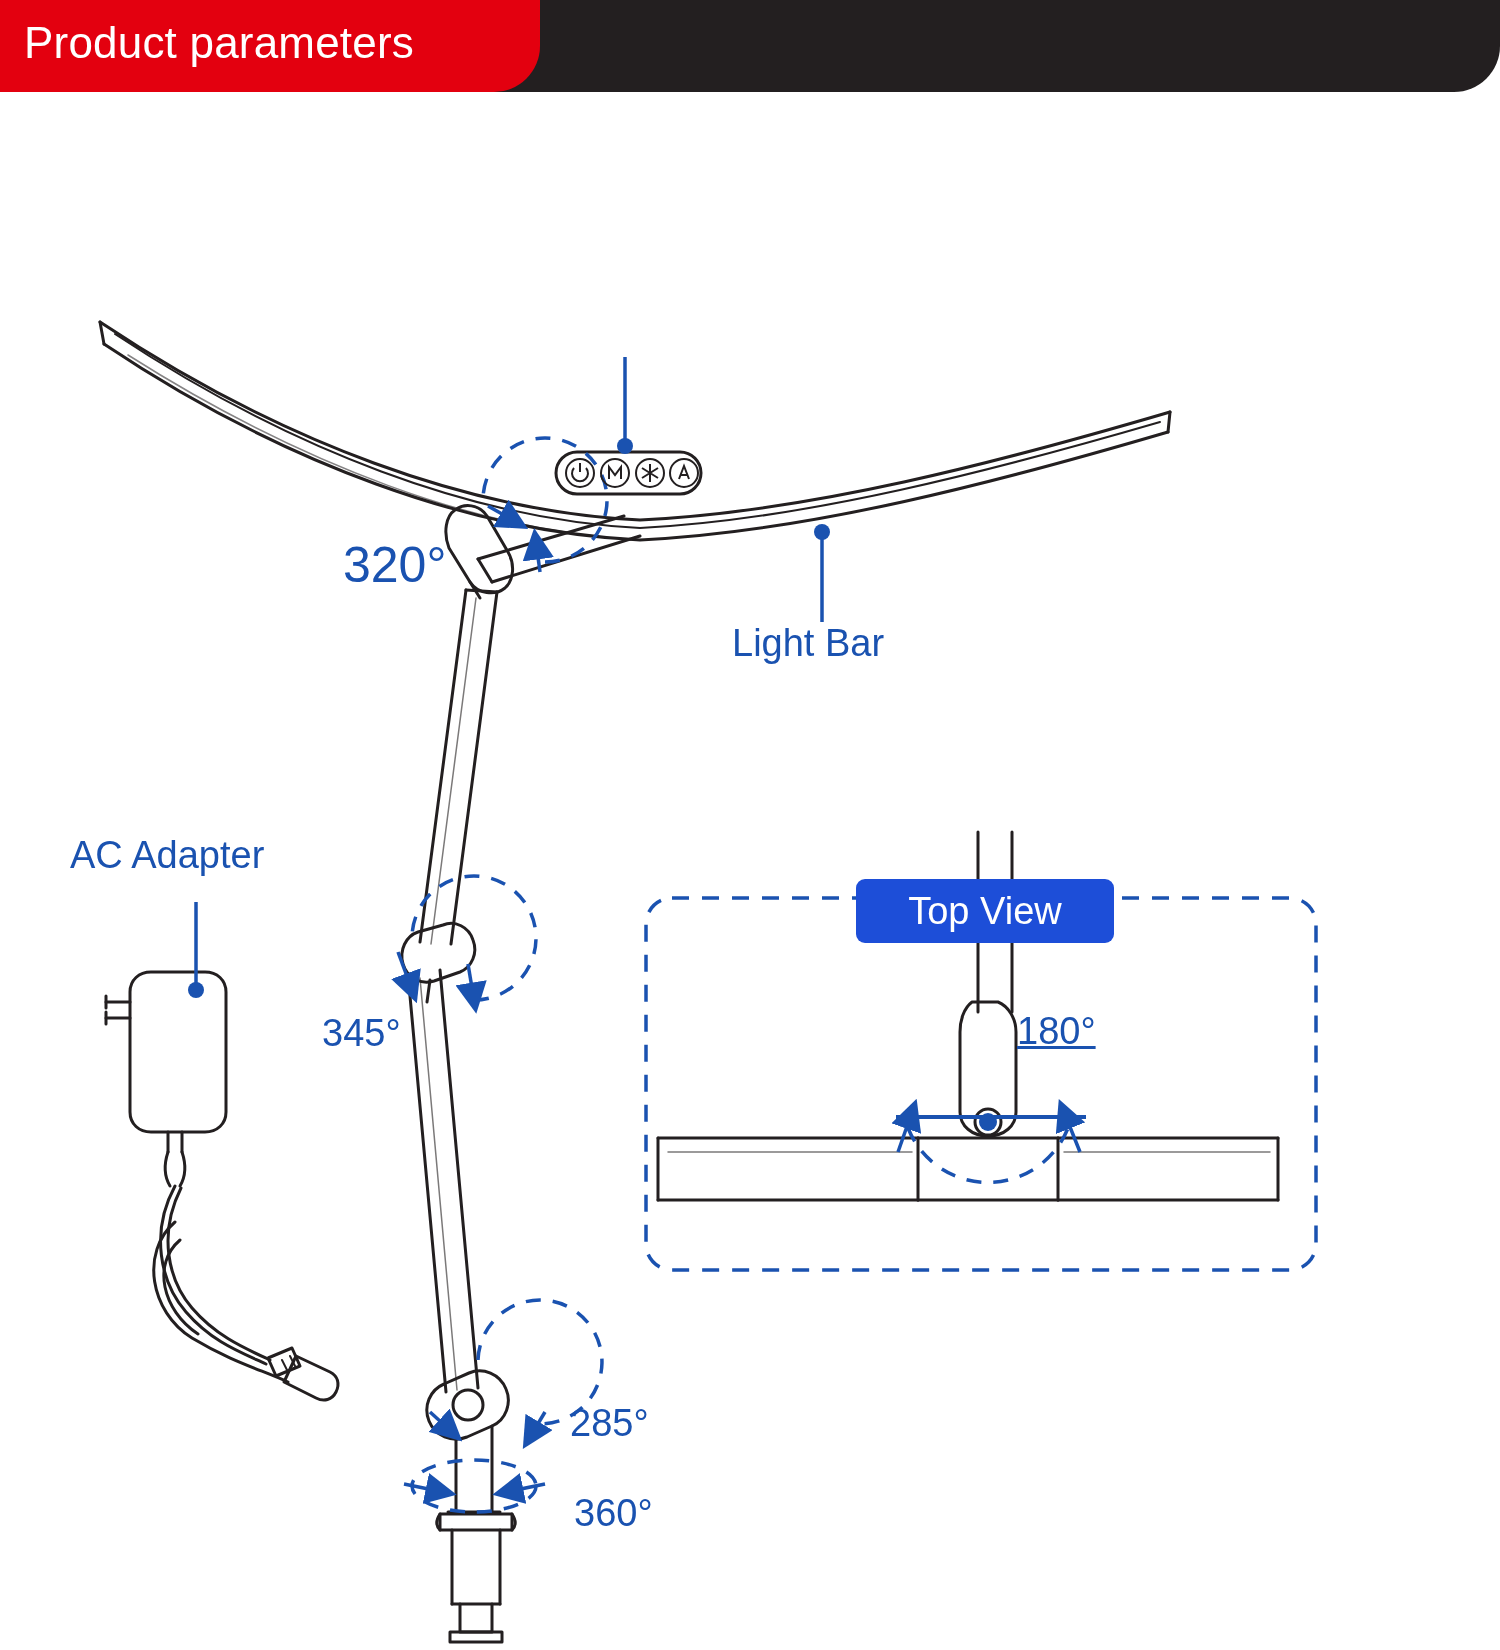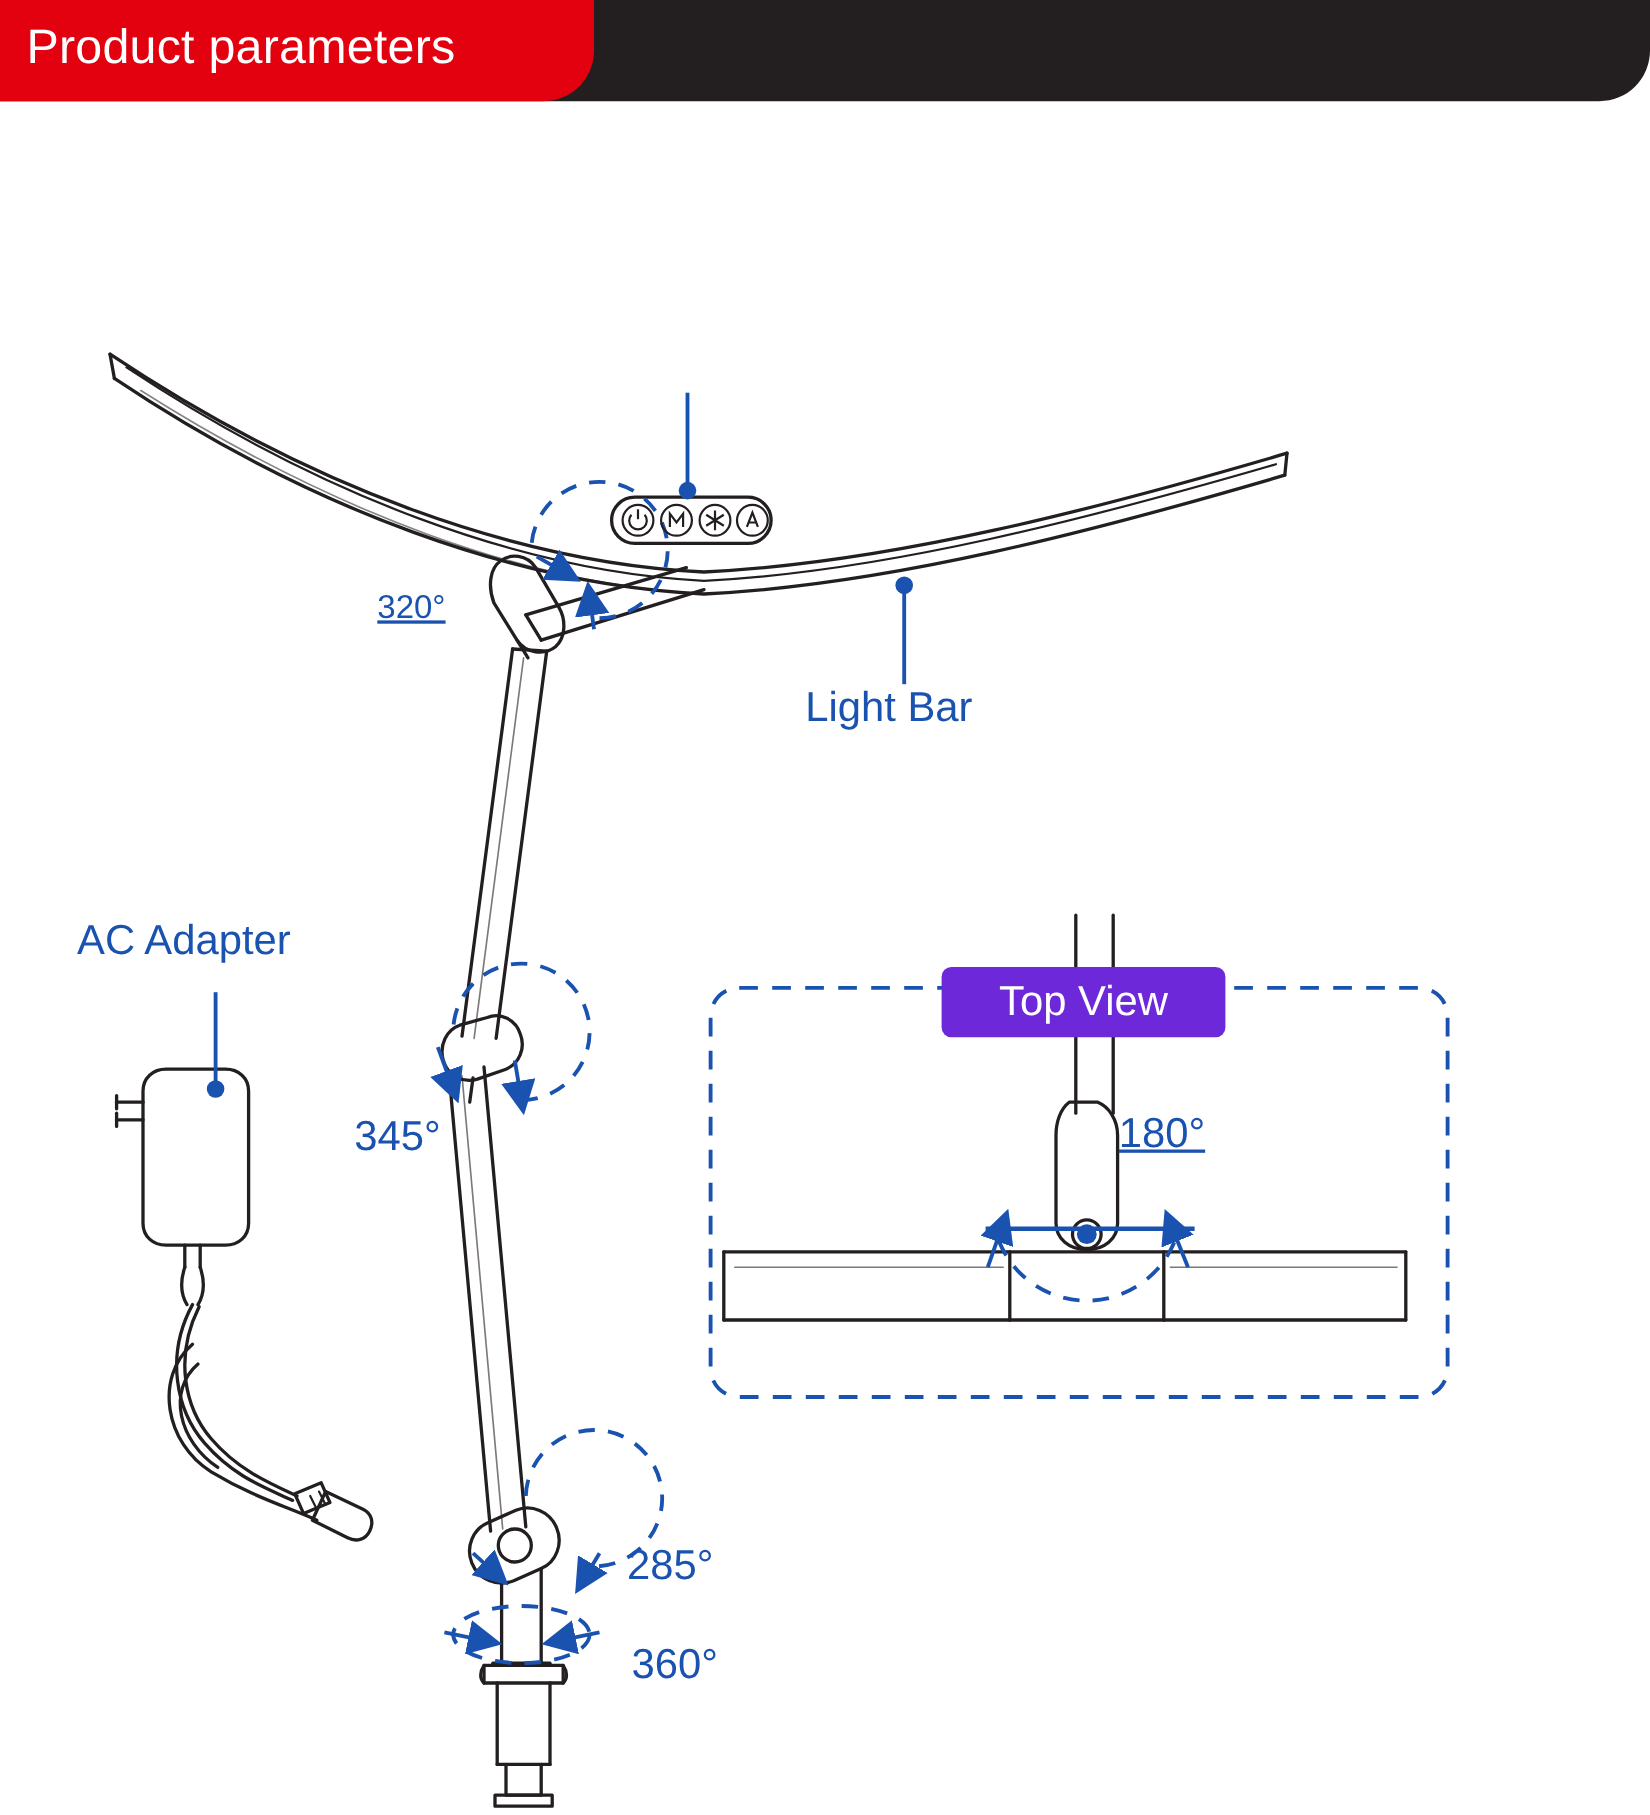--- a/index.html
+++ b/index.html
@@ -67,33 +67,33 @@
   
   .dlabel {
     position: absolute;
     color: #1a52b0;
     white-space: nowrap;
     font-family: "Liberation Sans", sans-serif;
   }
   #label-touch-control-panel { left: 458px; top: 195px; font-size: 38px; }
   #label-light-bar { left: 732px; top: 510px; font-size: 38px; }
   #label-ac-adapter { left: 70px; top: 722px; font-size: 38px; }
-  #label-angle-320 { left: 343px; top: 424px; font-size: 30px; text-decoration: underline; }
+  #label-angle-320 { left: 343px; top: 424px; font-size: 50px; }
   #label-angle-345 { left: 322px; top: 900px; font-size: 38px; }
   #label-angle-285 { left: 570px; top: 1290px; font-size: 38px; }
   #label-angle-360 { left: 574px; top: 1380px; font-size: 38px; text-align: right; }
   #label-angle-180 { left: 1017px; top: 898px; font-size: 38px; text-decoration: underline; }
 
   #topview-badge {
     position: absolute;
     left: 856px;
     top: 767px;
     width: 258px;
     height: 64px;
-    background: #6d28d9;
+    background: #1d4ed8;
     border-radius: 9px;
     display: flex;
     align-items: center;
     justify-content: center;
   }
   #topview-badge-text {
     color: #ffffff;
     font-size: 38px;
     white-space: nowrap;
   }

